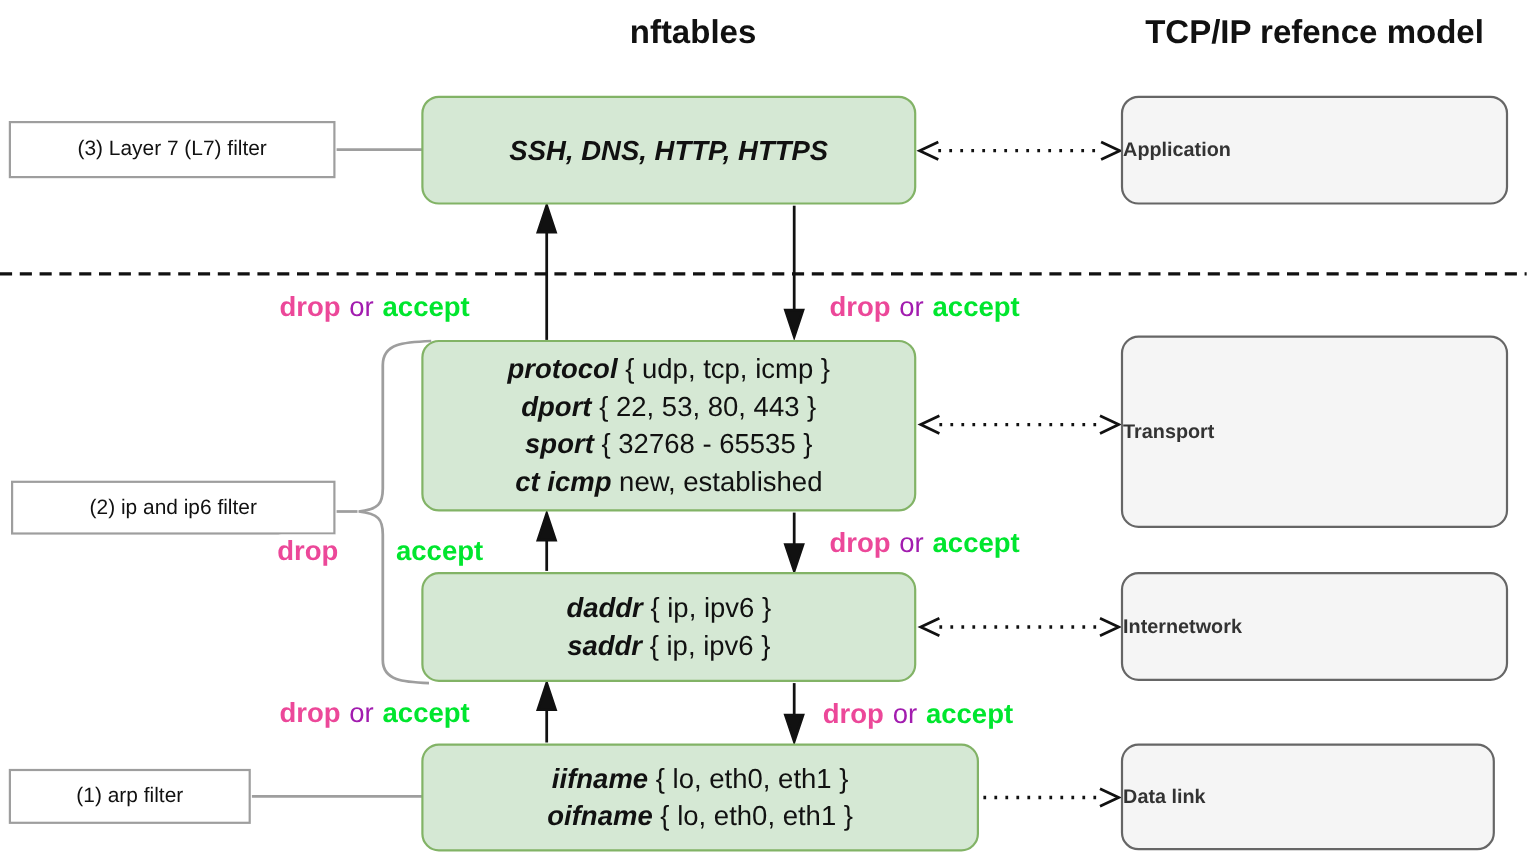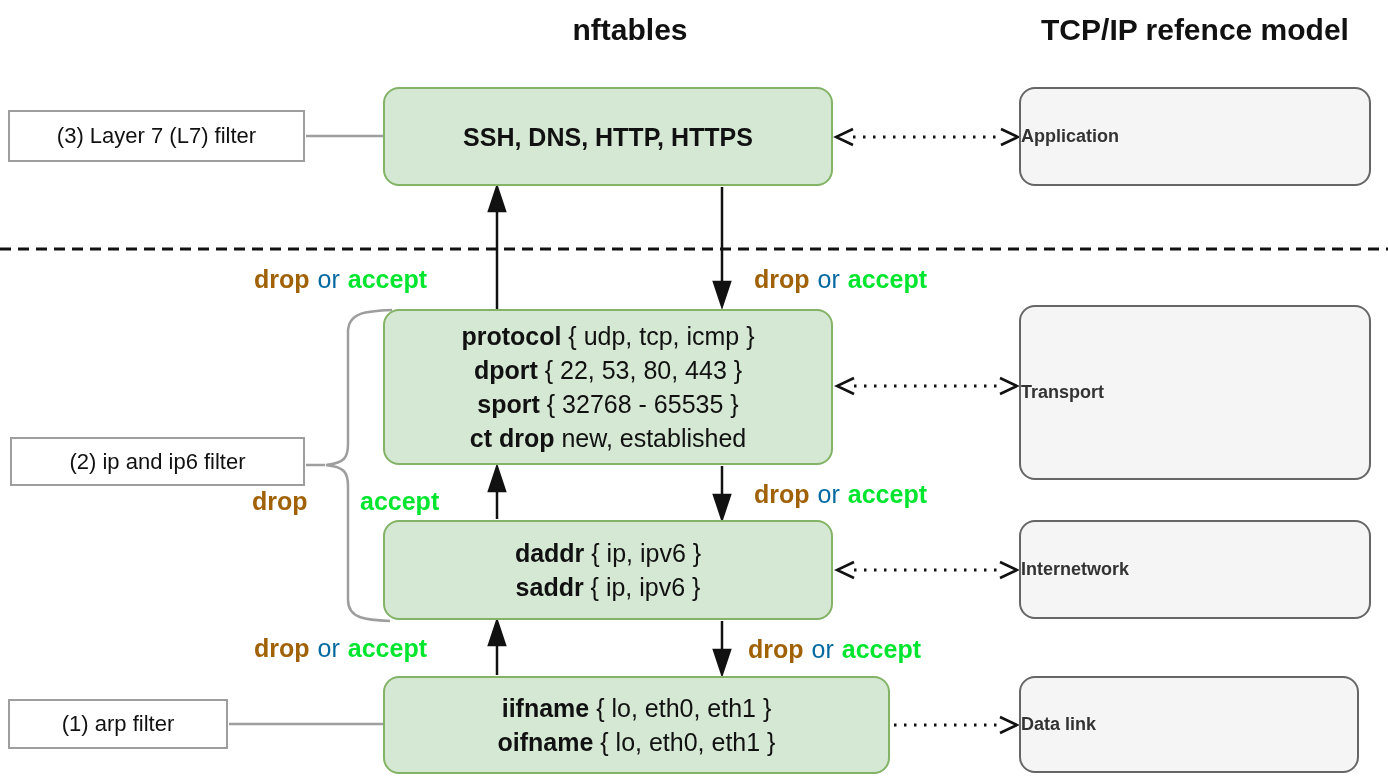--- a/index.html
+++ b/index.html
@@ -15,47 +15,47 @@
   
   .col-title{
     z-index:3;font-weight:bold;font-size:30px;color:#111;
     white-space:nowrap;text-align:center;
   }
 
   
   .side-label{
     z-index:2;background:#ffffff;border:2px solid #9e9e9e;
     display:flex;align-items:center;justify-content:center;
-    font-size:22px;color:#111;white-space:nowrap;
+    font-size:19px;color:#111;white-space:nowrap;
   }
 
   
   .nft-box{
     z-index:2;background:#d5e8d4;border:2px solid #82b366;border-radius:16px;
     display:flex;flex-direction:column;align-items:center;justify-content:center;
     font-size:25px;line-height:34px;color:#111;
   }
   .nft-box .gline{white-space:nowrap;text-align:center;}
-  .nft-box .gline b{font-weight:bold;}
+  .nft-box .gline b{font-weight:bold;font-style:italic;}
 
   
   .tcp-box{
     z-index:2;background:#f5f5f5;border:2px solid #666666;border-radius:16px;
     display:flex;align-items:center;
     font-size:18px;font-weight:bold;color:#333;white-space:nowrap;
   }
 
   
   .verdict{
     z-index:3;font-size:25px;white-space:nowrap;
     background:#ffffff;padding:1px 6px;border-radius:10px;
     display:flex;gap:8px;align-items:baseline;
   }
-  .verdict .drop{color:#a16207;font-weight:bold;}
-  .verdict .or{color:#0369a1;}
+  .verdict .drop{color:#ec4899;font-weight:bold;}
+  .verdict .or{color:#a21caf;}
   .verdict .accept{color:#00e62e;font-weight:bold;}
 </style>
 </head>
 <body>
 
 <svg class="layer-svg" width="1388" height="778" viewBox="0 0 1388 778">
 
   <line x1="0" y1="249" x2="1388" y2="249" stroke="#111" stroke-width="3" stroke-dasharray="11 7"></line>
 
   <g stroke="#9e9e9e" stroke-width="2.5">
@@ -125,21 +125,21 @@
 </div>
 
 <div class="abs nft-box" style="left:383px;top:87px;width:450px;height:99px;">
   <div class="gline"><b>SSH, DNS, HTTP, HTTPS</b><span></span></div>
 </div>
 
 <div class="abs nft-box" style="left:383px;top:309px;width:450px;height:156px;">
   <div class="gline"><b>protocol</b><span> { udp, tcp, icmp }</span></div>
   <div class="gline"><b>dport</b><span> { 22, 53, 80, 443 }</span></div>
   <div class="gline"><b>sport</b><span> { 32768 - 65535 }</span></div>
-  <div class="gline"><b>ct drop</b><span> new, established</span></div>
+  <div class="gline"><b>ct icmp</b><span> new, established</span></div>
 </div>
 
 <div class="abs nft-box" style="left:383px;top:520px;width:450px;height:100px;">
   <div class="gline"><b>daddr</b><span> { ip, ipv6 }</span></div>
   <div class="gline"><b>saddr</b><span> { ip, ipv6 }</span></div>
 </div>
 
 <div class="abs nft-box" style="left:383px;top:676px;width:507px;height:98px;">
   <div class="gline"><b>iifname</b><span> { lo, eth0, eth1 }</span></div>
   <div class="gline"><b>oifname</b><span> { lo, eth0, eth1 }</span></div>

